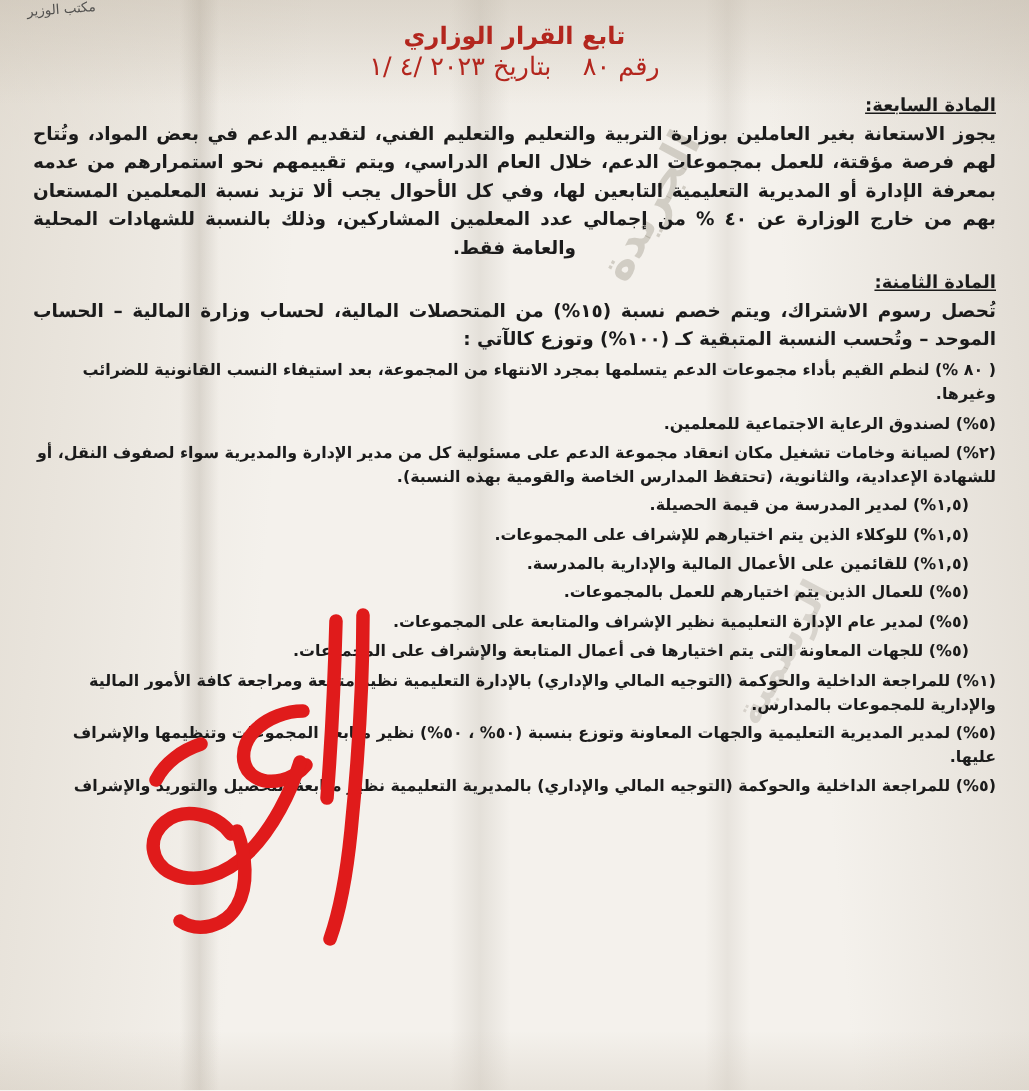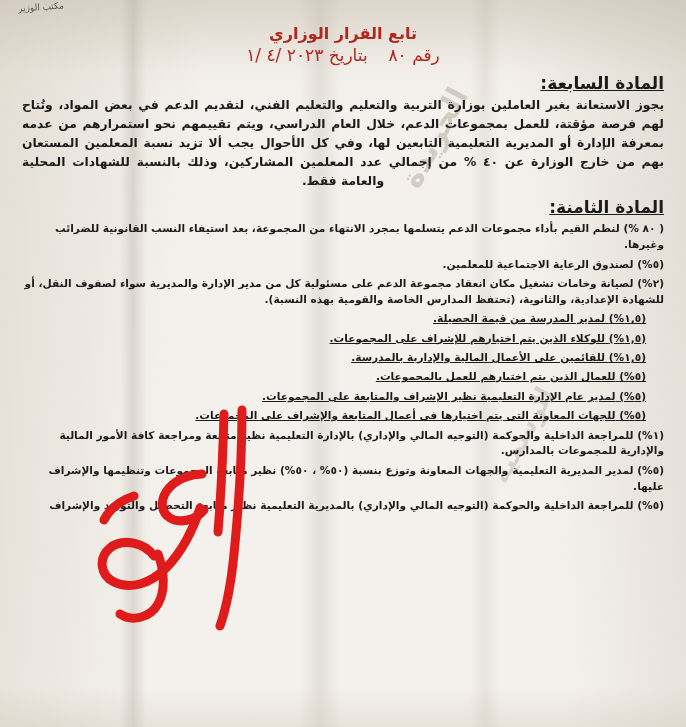--- a/index.html
+++ b/index.html
@@ -64,37 +64,37 @@
     color: #3a3a3a;
     transform: rotate(-4deg);
     opacity: 0.85;
   }
   .doc-title {
     text-align: center;
     color: #b3261e;
     font-weight: bold;
     font-size: 16px;
     letter-spacing: 0;
-    margin: 18px 0 2px 0;
+    margin: 8px 0 2px 0;
   }
   .decree-line {
     text-align: center;
     color: #b3261e;
     font-weight: normal;
     font-size: 17px;
     margin: 2px 0 8px 0;
     direction: rtl;
   }
   .decree-line .num { letter-spacing: 1px; }
   .decree-line .sep { display: inline-block; width: 10px; }
 
   
   .article-head {
     font-weight: bold;
-    font-size: 17px;
+    font-size: 12px;
     text-align: right;
     margin: 6px 0 3px 0;
     text-decoration: underline;
   }
   .para {
     text-align: justify;
     text-align-last: center;
     font-size: 12.3px;
     line-height: 1.55;
     margin: 0 0 4px 0;
@@ -108,21 +108,21 @@
     padding: 0;
     list-style: none;
   }
   .list li {
     font-size: 10.6px;
     line-height: 1.5;
     margin-bottom: 3.5px;
     text-align: right;
     font-weight: bold;
   }
-  .list li.indent { padding-right: 18px; text-decoration: underline; }
+  .list li.indent { padding-right: 18px; }
   .pct { white-space: nowrap; }
 
   
   .scribble {
     position: absolute;
     pointer-events: none;
   }
   .scribble.big {
     left: 74px;
     top: 404px;
@@ -172,20 +172,21 @@
       <span class="num">٨٠</span>
       <span class="sep"></span>
       <span>بتاريخ</span>
       <span class="num">٢٠٢٣ /٤ /١</span>
     </div>
 
     <div class="article-head">المادة السابعة:</div>
     <div class="para">يجوز الاستعانة بغير العاملين بوزارة التربية والتعليم والتعليم الفني، لتقديم الدعم في بعض المواد، وتُتاح لهم فرصة مؤقتة، للعمل بمجموعات الدعم، خلال العام الدراسي، ويتم تقييمهم نحو استمرارهم من عدمه بمعرفة الإدارة أو المديرية التعليمية التابعين لها، وفي كل الأحوال يجب ألا تزيد نسبة المعلمين المستعان بهم من خارج الوزارة عن ٤٠ % من إجمالي عدد المعلمين المشاركين، وذلك بالنسبة للشهادات المحلية والعامة فقط.</div>
 
     <div class="article-head">المادة الثامنة:</div>
+    <div class="para j">تُحصل رسوم الاشتراك، ويتم خصم نسبة (١٥%) من المتحصلات المالية، لحساب وزارة المالية – الحساب الموحد – وتُحسب النسبة المتبقية كـ (١٠٠%) وتوزع كالآتي :</div>
 
     <ul class="list">
       <li>
         <span class="pct">( ٨٠ %)</span>
         <span>لنطم القيم بأداء مجموعات الدعم يتسلمها بمجرد الانتهاء من المجموعة، بعد استيفاء النسب القانونية للضرائب وغيرها.</span>
       </li>
       <li>
         <span class="pct">(٥%)</span>
         <span>لصندوق الرعاية الاجتماعية للمعلمين.</span>
       </li>

